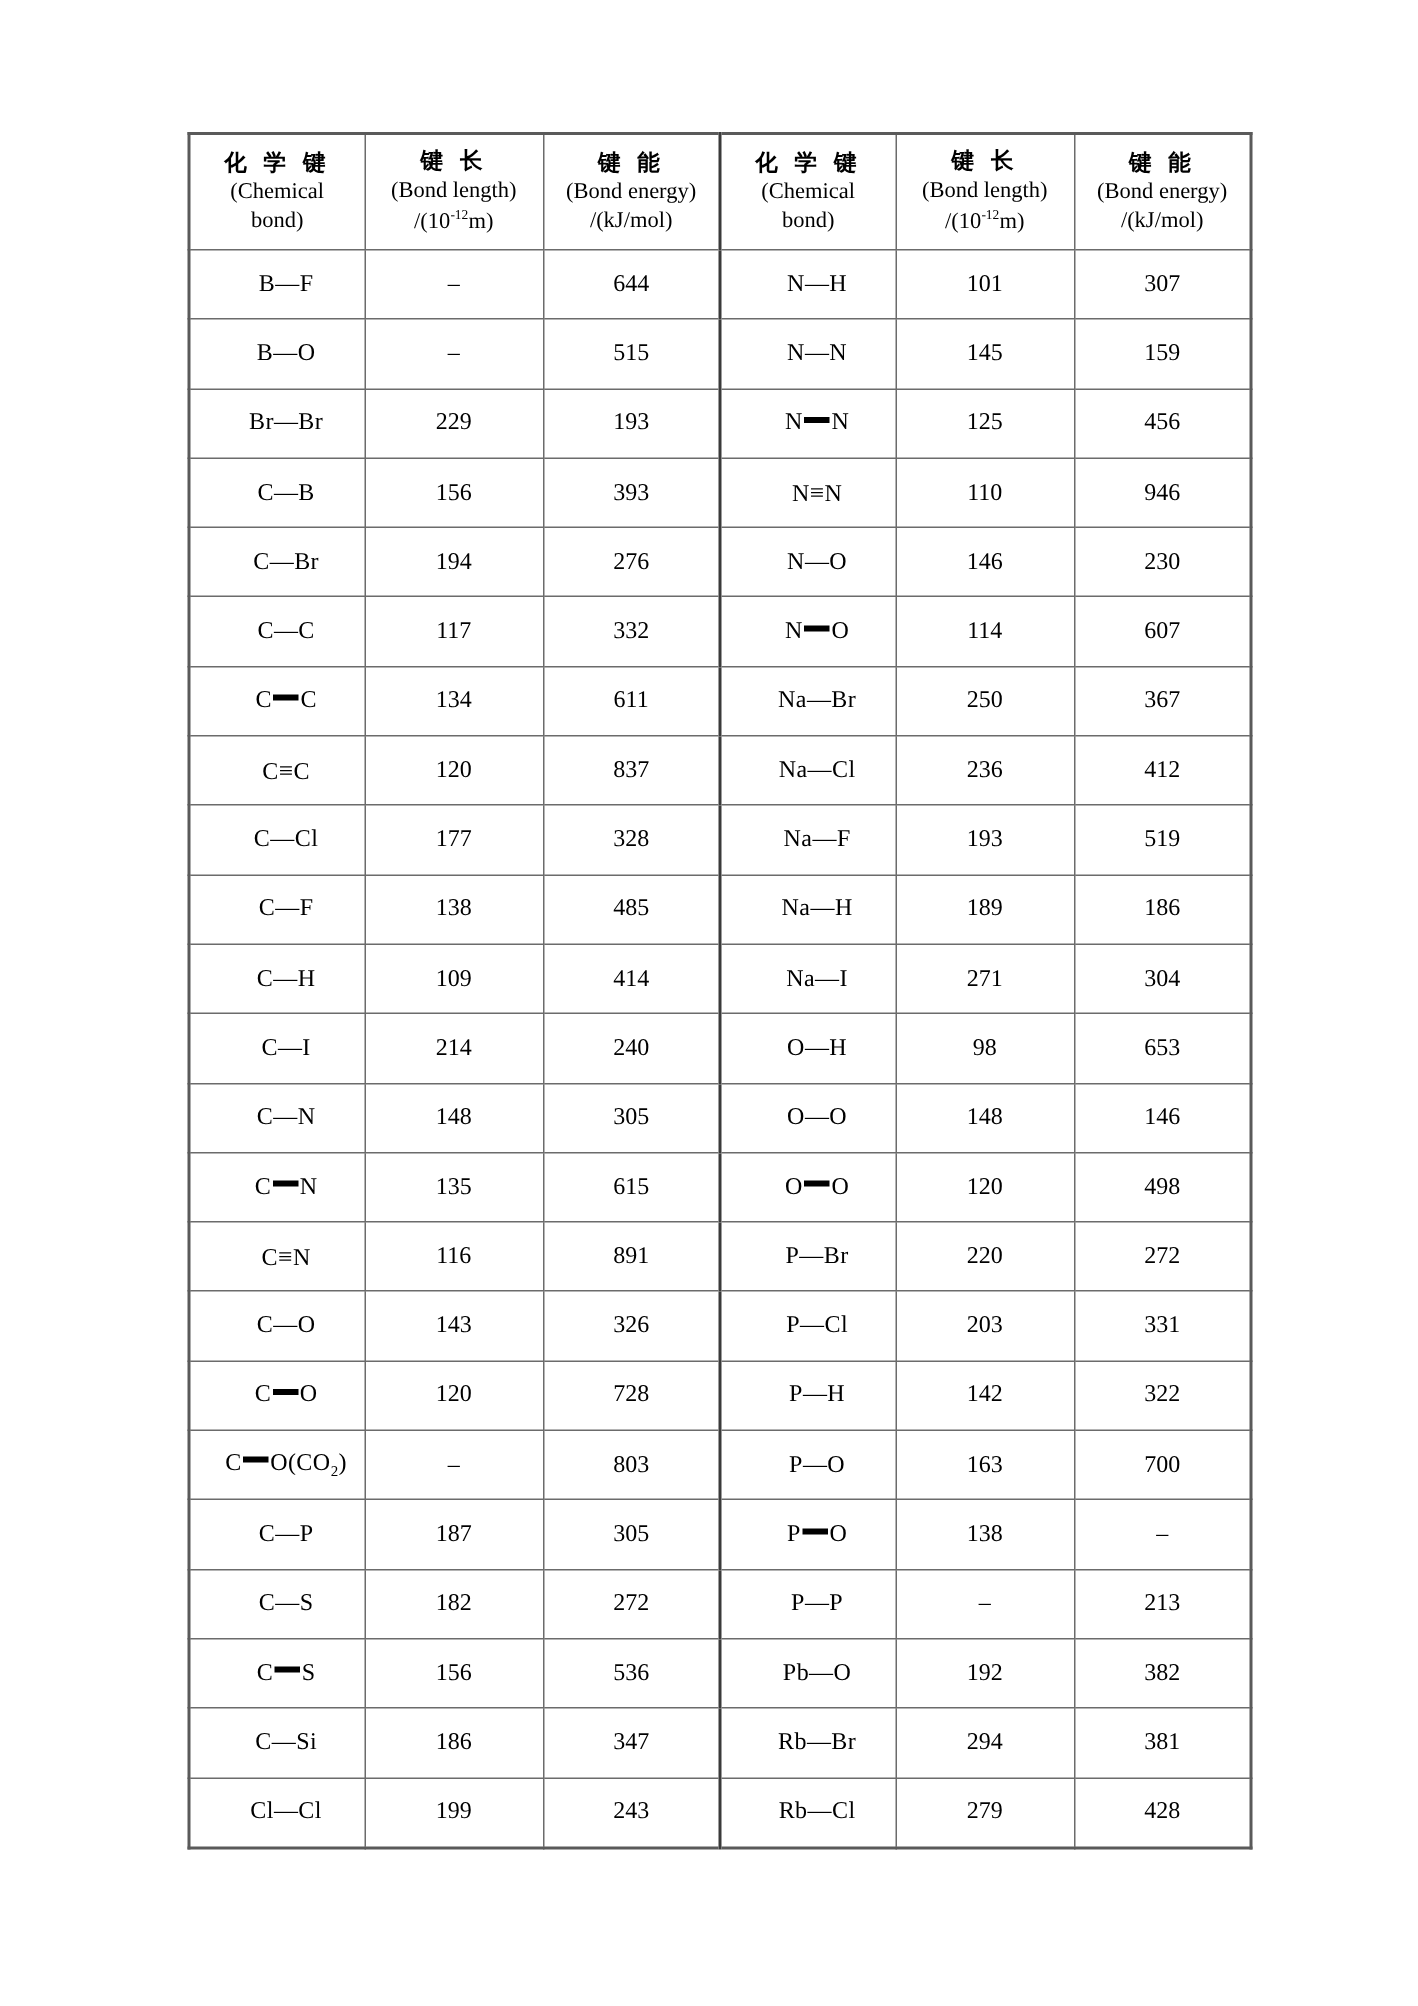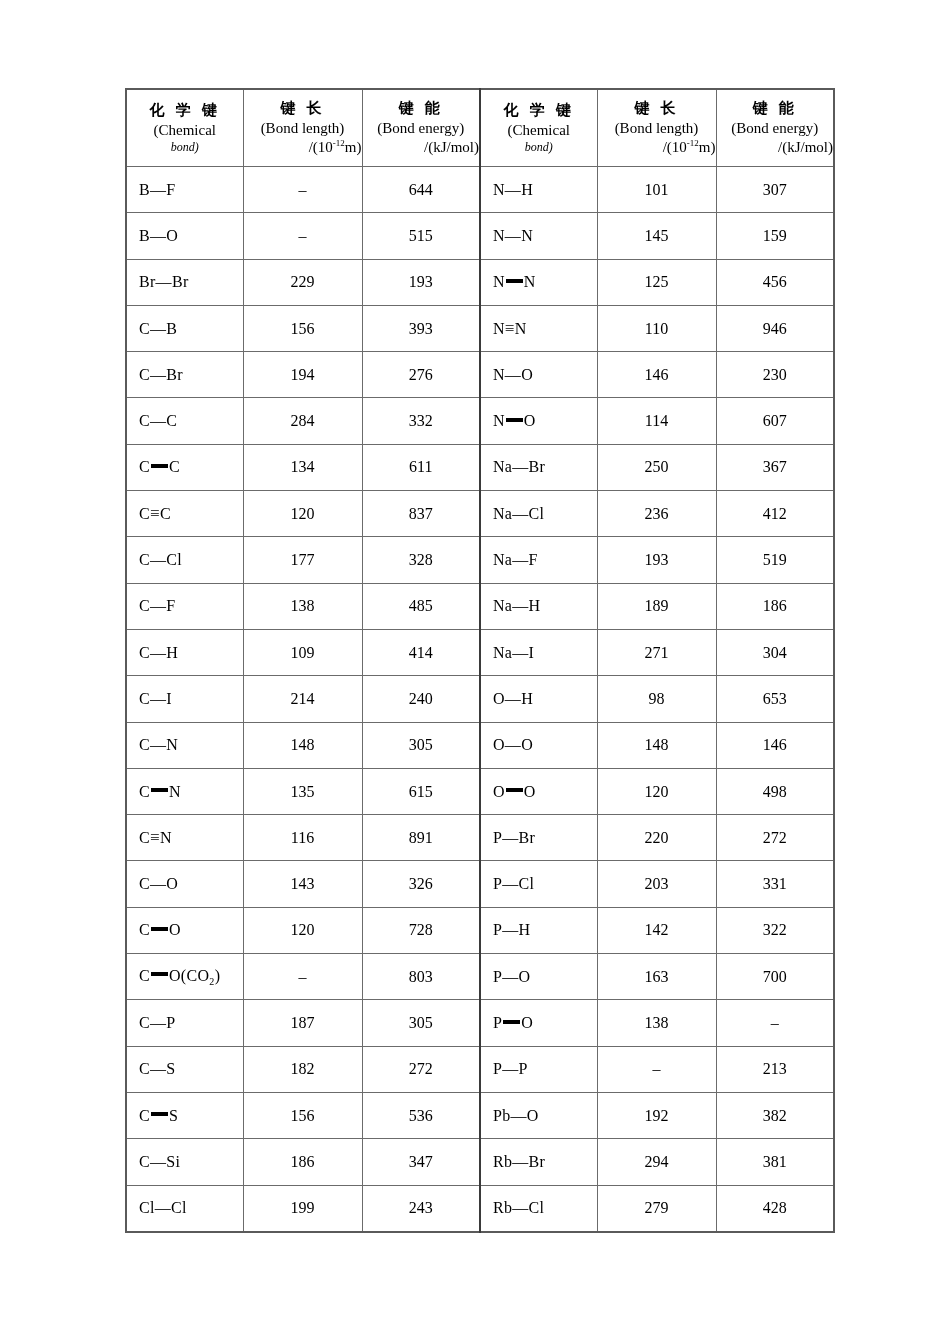--- a/index.html
+++ b/index.html
@@ -78,42 +78,40 @@
     font-weight: 600;
     margin-bottom: 1px;
   }
   thead th .hdr-en {
     display: block;
     font-size: 15px;
     white-space: nowrap;
   }
   thead th .hdr-en2 {
     display: block;
-    font-size: 12px;
+    font-size: 15px;
     white-space: nowrap;
-    font-style: italic;
   }
   thead th .hdr-unit {
     display: block;
     font-size: 15px;
     white-space: nowrap;
-    text-align: right;
   }
   thead th sup {
     font-size: 9px;
     vertical-align: super;
     letter-spacing: 0;
   }
 
   tbody td {
     height: 45.3px;
     font-size: 16px;
   }
   tbody td.bond {
-    text-align: left;
+    text-align: center;
     padding-left: 12px;
     white-space: nowrap;
     letter-spacing: 0.3px;
   }
   tbody td.num {
     text-align: center;
   }
   .lnk-single::before { content: "\2014"; }          
   .lnk-double {
     display: inline-block;
@@ -215,21 +213,21 @@
           <tr>
             <td class="bond"><span>C</span><span class="lnk-single"></span><span>Br</span></td>
             <td class="num">194</td>
             <td class="num">276</td>
             <td class="bond half-start"><span>N</span><span class="lnk-single"></span><span>O</span></td>
             <td class="num">146</td>
             <td class="num">230</td>
           </tr>
           <tr>
             <td class="bond"><span>C</span><span class="lnk-single"></span><span>C</span></td>
-            <td class="num">284</td>
+            <td class="num">117</td>
             <td class="num">332</td>
             <td class="bond half-start"><span>N</span><span class="lnk-double"></span><span>O</span></td>
             <td class="num">114</td>
             <td class="num">607</td>
           </tr>
           <tr>
             <td class="bond"><span>C</span><span class="lnk-double"></span><span>C</span></td>
             <td class="num">134</td>
             <td class="num">611</td>
             <td class="bond half-start"><span>Na</span><span class="lnk-single"></span><span>Br</span></td>

